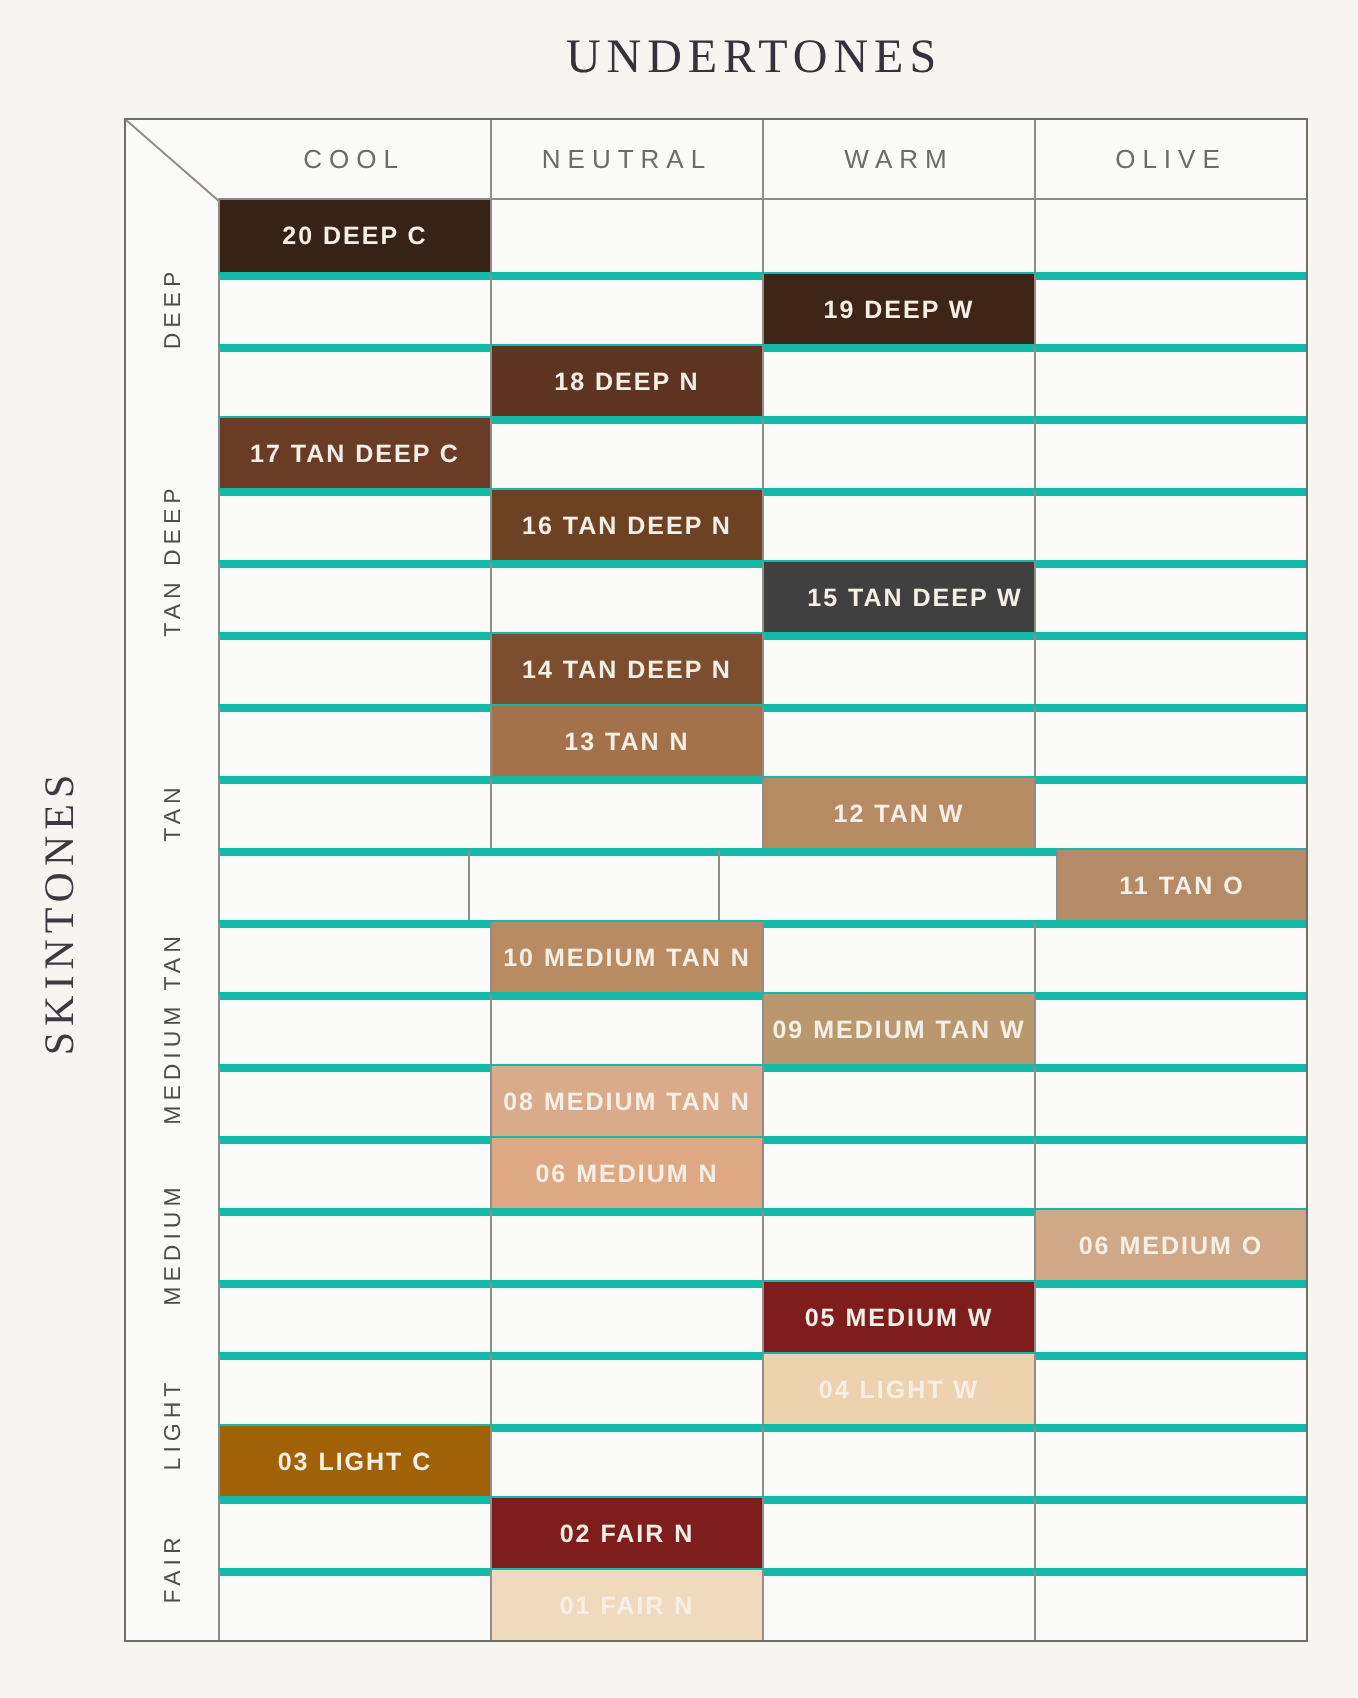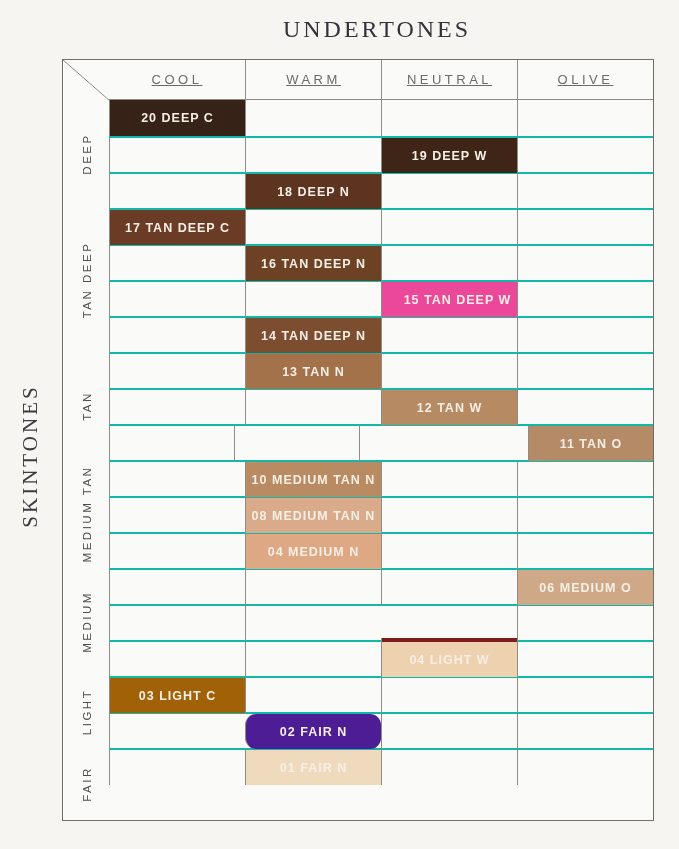--- a/index.html
+++ b/index.html
@@ -31,25 +31,25 @@
     position:absolute;left:24px;
     transform:translate(-50%,-50%) rotate(-90deg);
     white-space:nowrap;
     font-size:11.5px;letter-spacing:2.5px;color:#4f4d49;
   }
   .data-area{position:absolute;left:46px;top:0;right:0;bottom:0;}
   .header-row{display:flex;height:40px;border-bottom:1px solid #8e8a83;box-sizing:border-box;}
   .header-cell{
     width:136px;box-sizing:border-box;
     display:flex;align-items:center;justify-content:center;
-    font-size:13px;letter-spacing:3.5px;color:#6b6b6b;text-decoration:underline;
+    font-size:13px;letter-spacing:3.5px;color:#6b6b6b;
   }
   .header-cell + .header-cell{border-left:1px solid #918d86;}
   .row{display:flex;height:36px;box-sizing:border-box;}
-  .row + .row{border-top:2px solid #14b8a6;}
+  .row + .row{border-top:4px solid #14b8a6;align-items:flex-end;}
   .row + .row .cell{height:35px;}
   .cell{
     width:136px;height:36px;box-sizing:border-box;
     border-left:1px solid #918d86;
     display:flex;align-items:center;justify-content:center;
   }
   .cell span{
     font-size:12.5px;font-weight:bold;letter-spacing:1px;color:#f6efe5;
     white-space:nowrap;
   }
@@ -69,22 +69,22 @@
       <div class="group-label" style="top: 220px;">TAN DEEP</div>
       <div class="group-label" style="top: 346px;">TAN</div>
       <div class="group-label" style="top: 454px;">MEDIUM TAN</div>
       <div class="group-label" style="top: 562px;">MEDIUM</div>
       <div class="group-label" style="top: 652px;">LIGHT</div>
       <div class="group-label" style="top: 724px;">FAIR</div>
     </div>
   <div class="data-area">
     <div class="header-row">
         <div class="header-cell">COOL</div>
+        <div class="header-cell">NEUTRAL</div>
         <div class="header-cell">WARM</div>
-        <div class="header-cell">NEUTRAL</div>
         <div class="header-cell">OLIVE</div>
       </div>
     <div>
         <div class="row">
           <div class="cell" style="background: rgb(54, 34, 23);">
             <span>20 DEEP C</span>
           </div>
           <div class="cell"></div>
           <div class="cell"></div>
           <div class="cell"></div>
@@ -117,21 +117,21 @@
           <div class="cell"></div>
           <div class="cell" style="background: rgb(109, 65, 36);">
             <span>16 TAN DEEP N</span>
           </div>
           <div class="cell"></div>
           <div class="cell"></div>
         </div>
         <div class="row">
           <div class="cell"></div>
           <div class="cell"></div>
-          <div class="cell" style="background: #ec4899; padding-left: 16px;">
+          <div class="cell" style="background: #404040; padding-left: 16px;">
             <span>15 TAN DEEP W</span>
           </div>
           <div class="cell"></div>
         </div>
         <div class="row">
           <div class="cell"></div>
           <div class="cell" style="background: rgb(124, 78, 47);">
             <span>14 TAN DEEP N</span>
           </div>
           <div class="cell"></div>
@@ -164,30 +164,38 @@
         <div class="row">
           <div class="cell"></div>
           <div class="cell" style="background: rgb(185, 139, 98);">
             <span>10 MEDIUM TAN N</span>
           </div>
           <div class="cell"></div>
           <div class="cell"></div>
         </div>
         <div class="row">
           <div class="cell"></div>
+          <div class="cell"></div>
+          <div class="cell" style="background: rgb(185, 151, 111);">
+            <span>09 MEDIUM TAN W</span>
+          </div>
+          <div class="cell"></div>
+        </div>
+        <div class="row">
+          <div class="cell"></div>
           <div class="cell" style="background: rgb(217, 171, 138);">
             <span>08 MEDIUM TAN N</span>
           </div>
           <div class="cell"></div>
           <div class="cell"></div>
         </div>
         <div class="row">
           <div class="cell"></div>
           <div class="cell" style="background: rgb(222, 168, 132);">
-            <span>04 MEDIUM N</span>
+            <span>06 MEDIUM N</span>
           </div>
           <div class="cell"></div>
           <div class="cell"></div>
         </div>
         <div class="row">
           <div class="cell"></div>
           <div class="cell"></div>
           <div class="cell"></div>
           <div class="cell" style="background: rgb(207, 169, 135);">
             <span>06 MEDIUM O</span>
@@ -212,21 +220,21 @@
         <div class="row">
           <div class="cell" style="background: #a16207;">
             <span>03 LIGHT C</span>
           </div>
           <div class="cell"></div>
           <div class="cell"></div>
           <div class="cell"></div>
         </div>
         <div class="row">
           <div class="cell"></div>
-          <div class="cell" style="background: #4c1d95; border-radius: 11px;">
+          <div class="cell" style="background: #7f1d1d;">
             <span>02 FAIR N</span>
           </div>
           <div class="cell"></div>
           <div class="cell"></div>
         </div>
         <div class="row">
           <div class="cell"></div>
           <div class="cell" style="background: rgb(240, 218, 189);">
             <span>01 FAIR N</span>
           </div>

